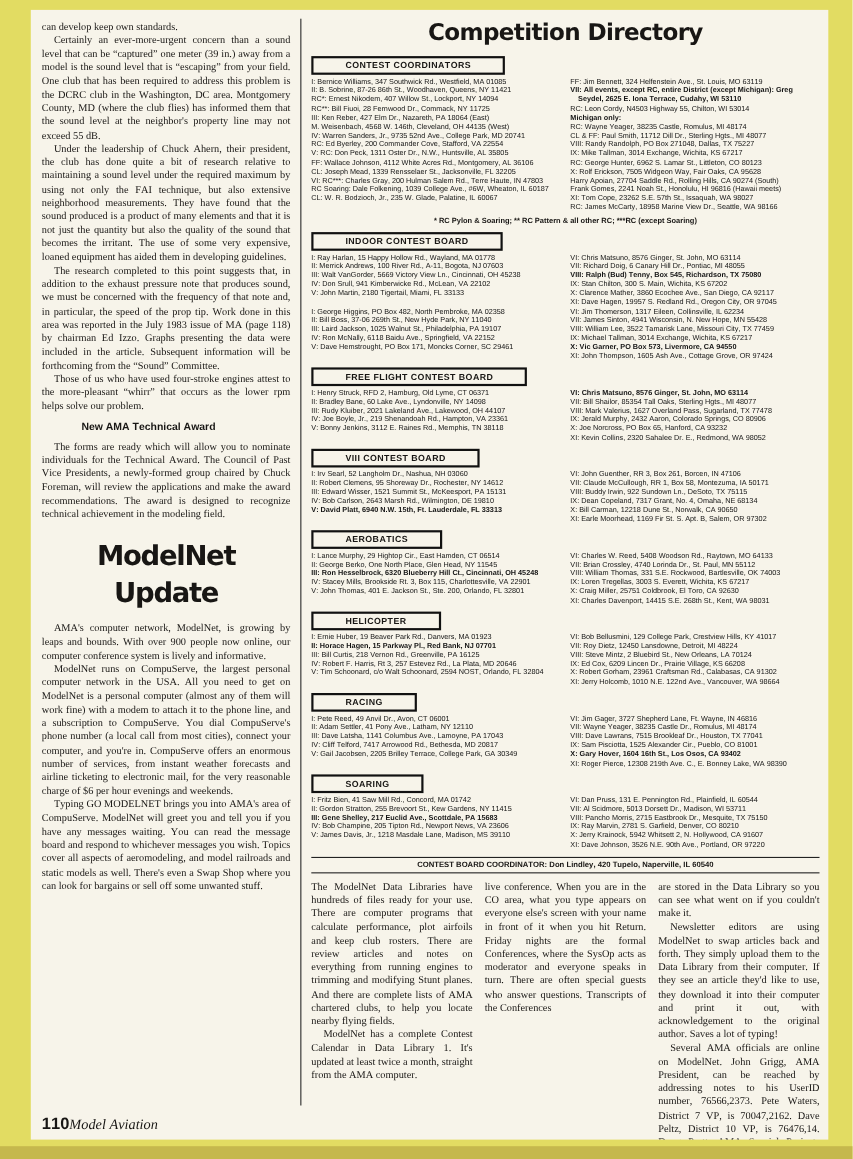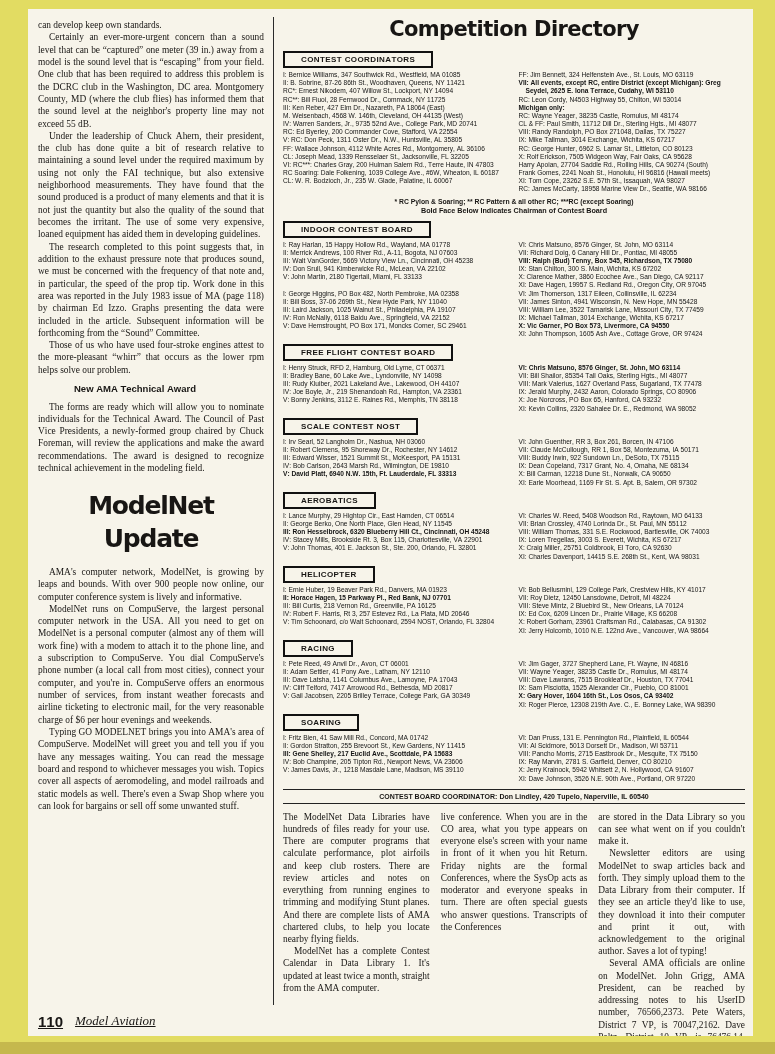--- a/index.html
+++ b/index.html
@@ -45,21 +45,21 @@
     padding-left:9px; display:flex; flex-direction:column;
   }
   .dir-title {
     font-family:"DejaVu Sans", sans-serif; font-weight:bold;
     font-size:21px; letter-spacing:-0.6px; text-align:center; margin:0 0 5px;
   }
   .sec-box {
     display:inline-block; border:2px solid #111;
     font-family:"Liberation Sans", sans-serif; font-weight:bold;
     font-size:8px; letter-spacing:0.4px;
-    padding:2px 16px; margin:5px 0 3px;
+    padding:2px 29px; margin:5px 0 3px;
   }
   .two-col { display:flex; gap:9px; }
   .two-col .col { flex:1; min-width:0; }
   .entry {
     font-family:"Liberation Sans", sans-serif; font-size:6.6px;
     line-height:1.24; padding-left:7px; text-indent:-7px; color:#141414;
   }
   .entry.b { font-weight:bold; }
   .footnote {
     font-family:"Liberation Sans", sans-serif; font-weight:bold;
@@ -82,21 +82,21 @@
 
   
   .bottom-sec {
     display:flex; gap:11px; padding:7px 0 0 0;
     font-family:"Liberation Serif", serif; font-size:9.4px; line-height:1.3;
     text-align:justify;
   }
   .bottom-sec .bcol { flex:1; min-width:0; }
 
   
-  .footer { display:flex; align-items:flex-start; gap:12px; padding:8px 0 2px 2px;text-decoration:underline; }
+  .footer { display:flex; align-items:center; gap:0; padding:8px 0 2px 2px; }
   .page-num { font-family:"Liberation Sans", sans-serif; font-weight:bold; font-size:15px; }
   .mag-name { font-family:"Liberation Serif", serif; font-style:italic; font-size:13px; }
 </style>
 </head>
 <body>
 
 <div class="scan">
   <div class="page">
 
     <div class="main">
@@ -154,21 +154,20 @@
                 <div class="entry">IX: Mike Tallman, 3014 Exchange, Wichita, KS 67217</div>
                 <div class="entry">RC: George Hunter, 6962 S. Lamar St., Littleton, CO 80123</div>
                 <div class="entry">X: Rolf Erickson, 7505 Widgeon Way, Fair Oaks, CA 95628</div>
                 <div class="entry">Harry Apoian, 27704 Saddle Rd., Rolling Hills, CA 90274 (South)</div>
                 <div class="entry">Frank Gomes, 2241 Noah St., Honolulu, HI 96816 (Hawaii meets)</div>
                 <div class="entry">XI: Tom Cope, 23262 S.E. 57th St., Issaquah, WA 98027</div>
                 <div class="entry">RC: James McCarty, 18958 Marine View Dr., Seattle, WA 98166</div>
               </div>
           </div>
           <div class="footnote">* RC Pylon &amp; Soaring;  ** RC Pattern &amp; all other RC;  ***RC (except Soaring)</div>
-          <div class="bold-note">Bold Face Below Indicates Chairman of Contest Board</div>
         </div>
 
         <div class="dir-section">
           <div class="sec-box">INDOOR CONTEST BOARD</div>
           <div class="two-col">
             <div class="col">
                 <div class="entry">I: Ray Harlan, 15 Happy Hollow Rd., Wayland, MA 01778</div>
                 <div class="entry">II: Merrick Andrews, 100 River Rd., A-11, Bogota, NJ 07603</div>
                 <div class="entry">III: Walt VanGorder, 5669 Victory View Ln., Cincinnati, OH 45238</div>
                 <div class="entry">IV: Don Srull, 941 Kimberwicke Rd., McLean, VA 22102</div>
@@ -220,21 +219,21 @@
                 <div class="entry">VII: Bill Shailor, 85354 Tall Oaks, Sterling Hgts., MI 48077</div>
                 <div class="entry">VIII: Mark Valerius, 1627 Overland Pass, Sugarland, TX 77478</div>
                 <div class="entry">IX: Jerald Murphy, 2432 Aaron, Colorado Springs, CO 80906</div>
                 <div class="entry">X: Joe Norcross, PO Box 65, Hanford, CA 93232</div>
                 <div class="entry">XI: Kevin Collins, 2320 Sahalee Dr. E., Redmond, WA 98052</div>
               </div>
           </div>
         </div>
 
         <div class="dir-section">
-          <div class="sec-box">SCALE CONTEST NOST</div>
+          <div class="sec-box">VIII CONTEST BOARD</div>
           <div class="two-col">
             <div class="col">
                 <div class="entry">I: Irv Searl, 52 Langholm Dr., Nashua, NH 03060</div>
                 <div class="entry">II: Robert Clemens, 95 Shoreway Dr., Rochester, NY 14612</div>
                 <div class="entry">III: Edward Wisser, 1521 Summit St., McKeesport, PA 15131</div>
                 <div class="entry">IV: Bob Carlson, 2643 Marsh Rd., Wilmington, DE 19810</div>
                 <div class="entry b">V: David Platt, 6940 N.W. 15th, Ft. Lauderdale, FL 33313</div>
               </div>
             <div class="col">
                 <div class="entry">VI: John Guenther, RR 3, Box 261, Borcen, IN 47106</div>

